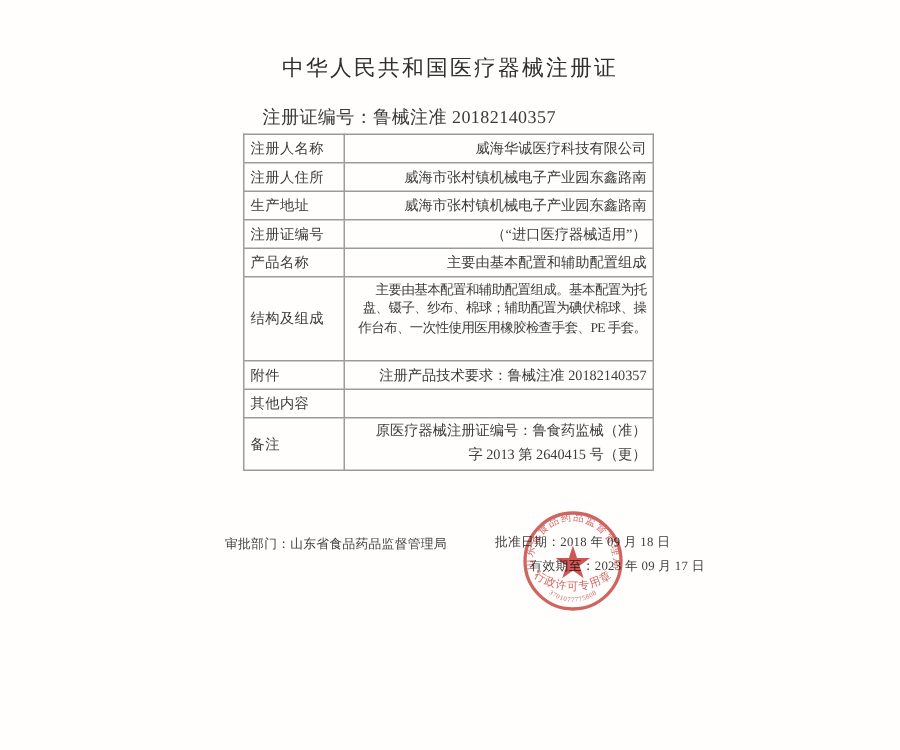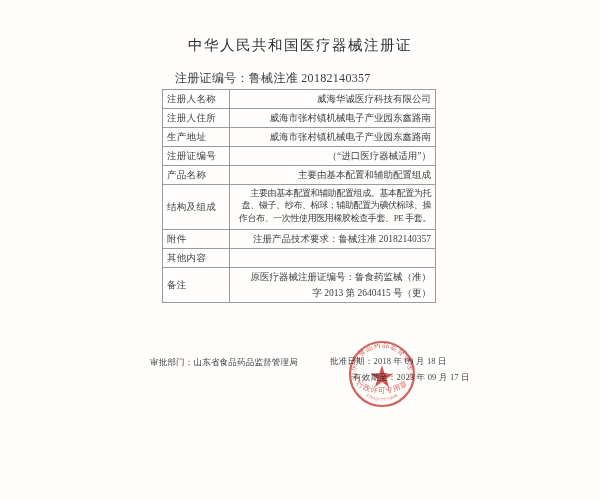--- a/index.html
+++ b/index.html
@@ -45,21 +45,21 @@
     width:58px;
     letter-spacing:.3px;
   }
   td.value-cell{ text-align:right; padding-left:8px; }
   tr{height:19px;}
   tr.r-struct{height:38px;}
   tr.r-struct td.value-cell{
     font-size:9px;
     line-height:12.4px;
     letter-spacing:-.4px;
-    padding-top:2px;padding-bottom:5px;
+    padding-top:2px;padding-bottom:16px;
   }
   tr.r-remark{height:34px;}
   tr.r-remark td.value-cell{
     line-height:16px;
     text-indent:1.4em;
   }
   .footer-left{
     position:absolute;
     top:357px;left:150px;
     font-size:8.5px;

